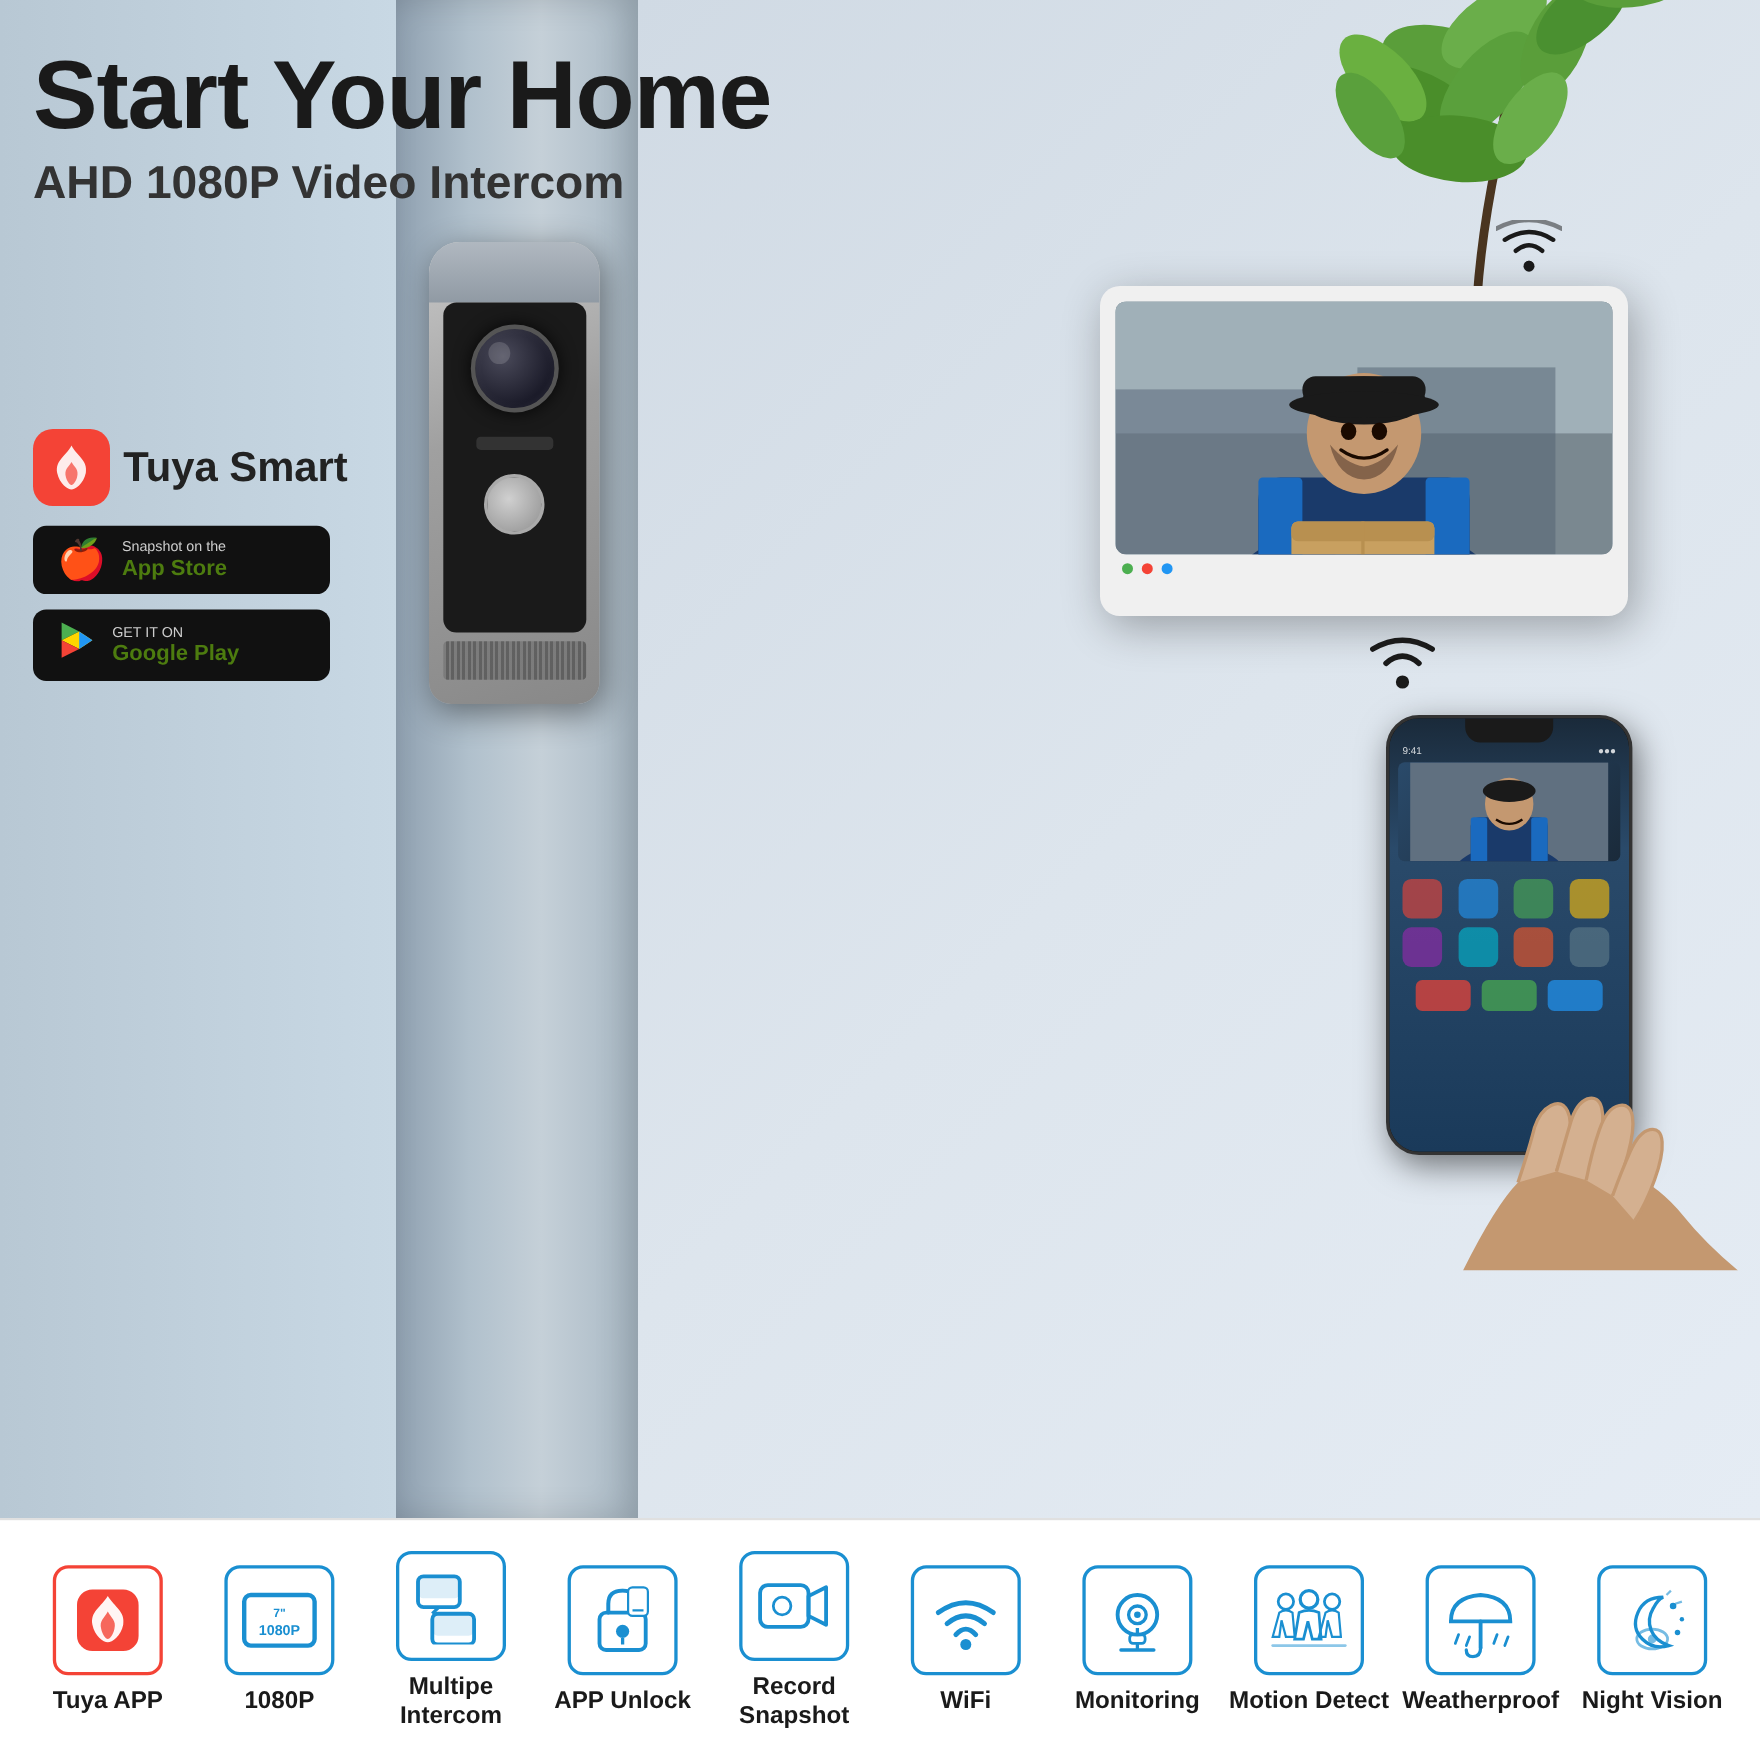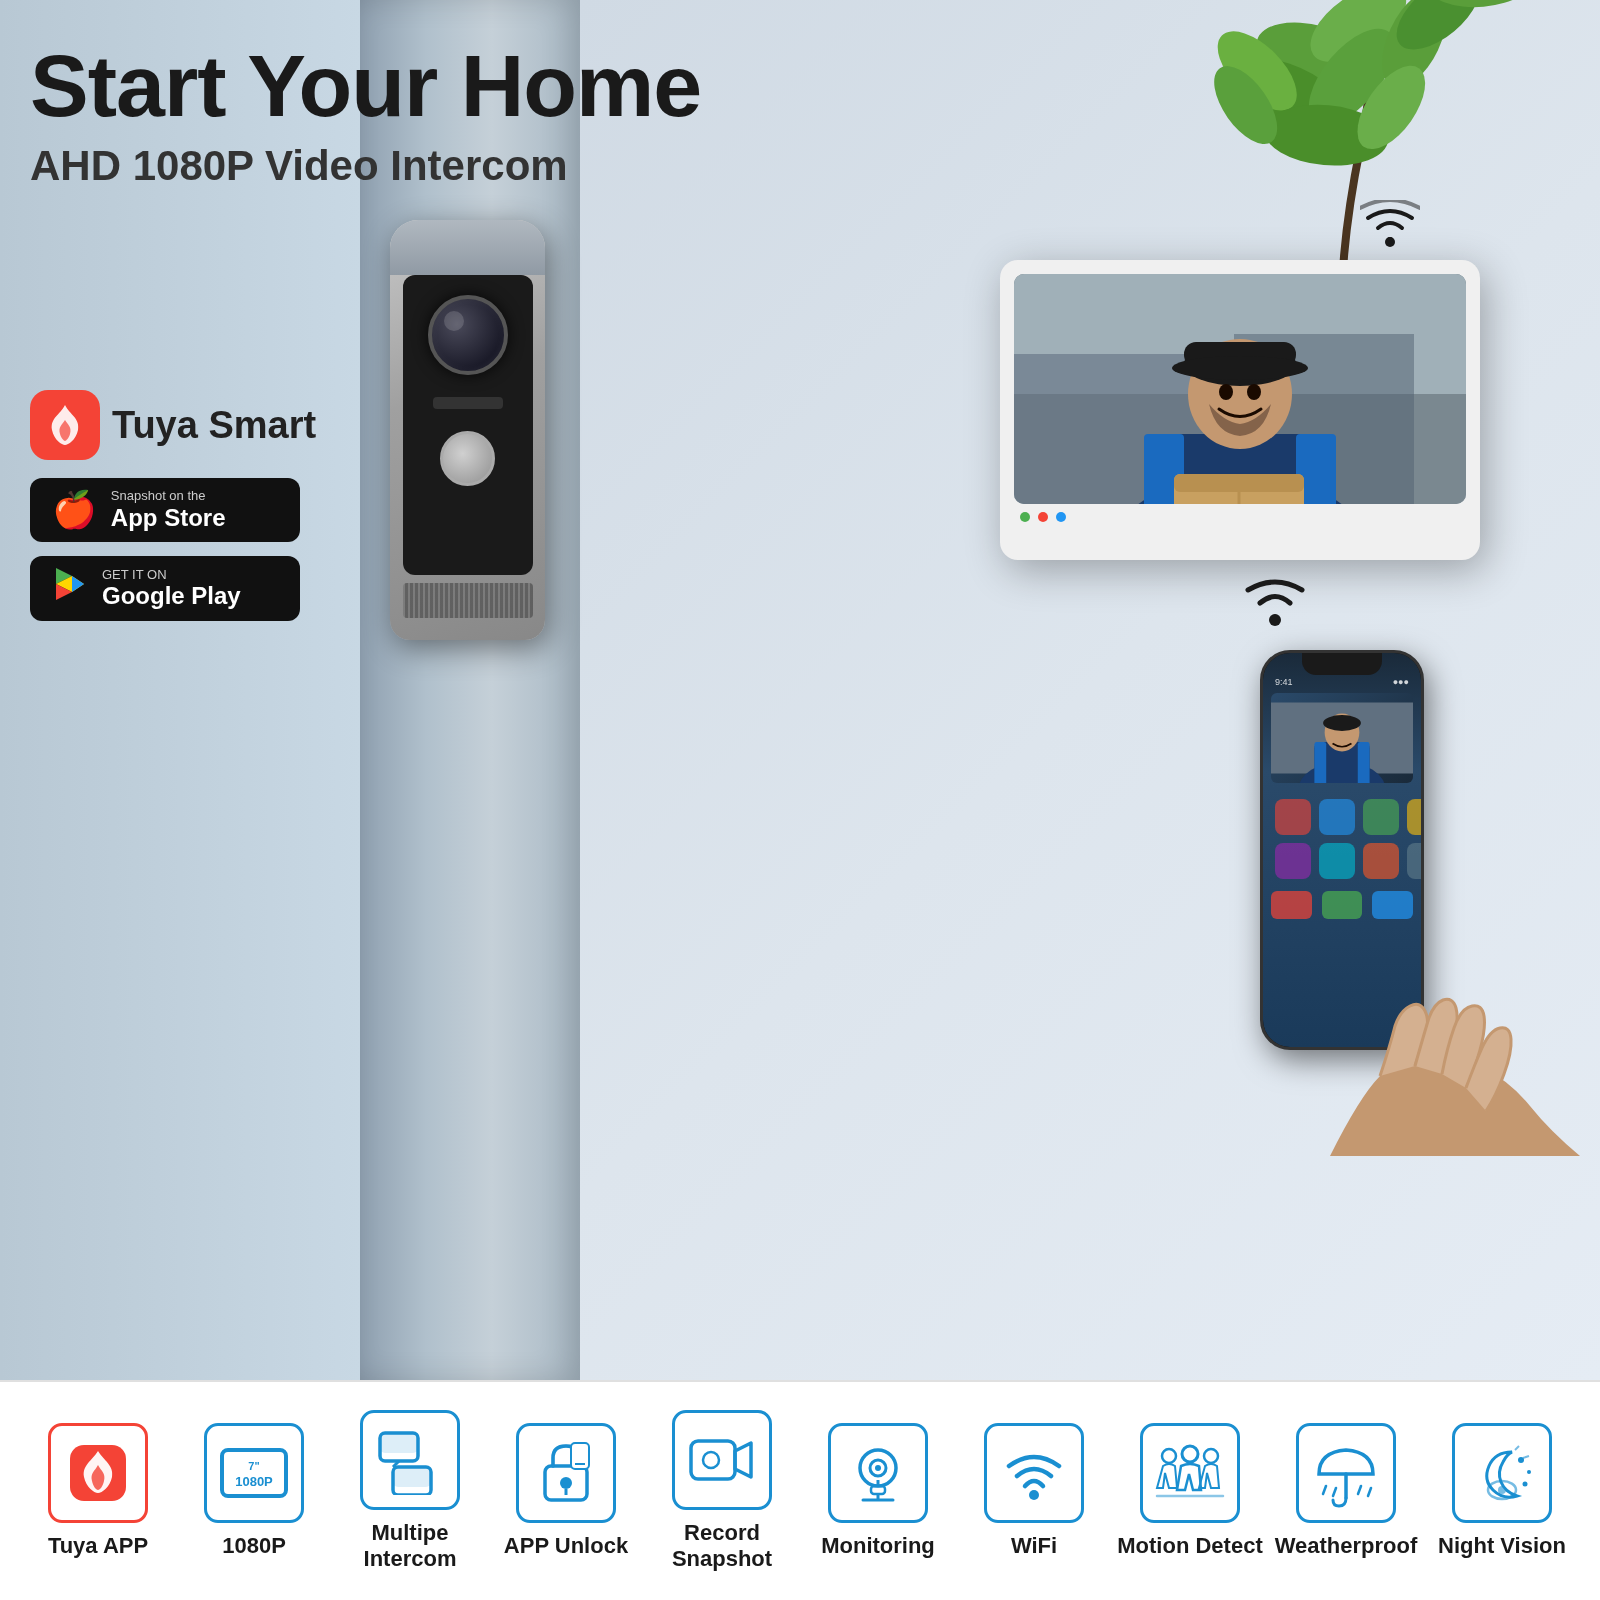--- a/index.html
+++ b/index.html
@@ -118,23 +118,23 @@
     }
     .app-badge-icon {
       font-size: 36px;
     }
     .app-badge-text-small {
       font-size: 13px;
       color: #ccc;
       line-height: 1.2;
     }
     .app-badge-text-large {
-      font-size: 24px;
+      font-size: 20px;
       font-weight: 700;
-      color: #ffffff;
+      color: #4d7c0f;
       line-height: 1.2;
     }
     .google-badge {
       background: #111;
     }
 
     
     .doorbell {
       position: absolute;
       left: 390px;
@@ -253,21 +253,21 @@
     
     .smartphone {
       position: absolute;
       right: 60px;
       bottom: 130px;
       width: 280px;
       height: 500px;
       z-index: 9;
     }
     .phone-body {
-      width: 164px;
+      width: 224px;
       height: 400px;
       background: #1a1a1a;
       border-radius: 30px;
       position: absolute;
       top: 20px;
       left: 20px;
       box-shadow: 5px 10px 30px rgba(0,0,0,0.5);
       overflow: hidden;
       border: 3px solid #333;
     }
@@ -633,48 +633,48 @@
         <polygon points="48,26 64,18 64,52 48,44" stroke="#1a8fd1" stroke-width="3.5" fill="none" stroke-linejoin="round"></polygon>
         <circle cx="24" cy="35" r="8" stroke="#1a8fd1" stroke-width="2.5" fill="none"></circle>
       </svg>
     </div>
     <span class="feature-label">Record<br>Snapshot</span>
   </div>
 
   <div class="feature-item">
     <div class="feature-icon-box">
       <svg width="70" height="70" viewBox="0 0 70 70">
+        <path d="M10 28 Q35 10 60 28" stroke="#1a8fd1" stroke-width="4.5" fill="none" stroke-linecap="round"></path>
+        <path d="M18 38 Q35 24 52 38" stroke="#1a8fd1" stroke-width="4.5" fill="none" stroke-linecap="round"></path>
+        <path d="M26 48 Q35 38 44 48" stroke="#1a8fd1" stroke-width="4.5" fill="none" stroke-linecap="round"></path>
+        <circle cx="35" cy="57" r="5" fill="#1a8fd1"></circle>
+      </svg>
+    </div>
+    <span class="feature-label">WiFi</span>
+  </div>
+
+  <div class="feature-item">
+    <div class="feature-icon-box">
+      <svg width="70" height="70" viewBox="0 0 70 70">
         <circle cx="35" cy="30" r="18" stroke="#1a8fd1" stroke-width="3.5" fill="none"></circle>
         <circle cx="35" cy="30" r="8" stroke="#1a8fd1" stroke-width="3" fill="none"></circle>
         <circle cx="35" cy="30" r="3" fill="#1a8fd1"></circle>
         <rect x="28" y="48" width="14" height="8" rx="3" stroke="#1a8fd1" stroke-width="2.5" fill="none"></rect>
         <line x1="20" y1="62" x2="50" y2="62" stroke="#1a8fd1" stroke-width="3" stroke-linecap="round"></line>
         <line x1="35" y1="48" x2="35" y2="42" stroke="#1a8fd1" stroke-width="3"></line>
 
         <line x1="35" y1="56" x2="35" y2="62" stroke="#1a8fd1" stroke-width="3"></line>
       </svg>
     </div>
     <span class="feature-label">Monitoring</span>
   </div>
 
   <div class="feature-item">
     <div class="feature-icon-box">
       <svg width="70" height="70" viewBox="0 0 70 70">
-        <path d="M10 28 Q35 10 60 28" stroke="#1a8fd1" stroke-width="4.5" fill="none" stroke-linecap="round"></path>
-        <path d="M18 38 Q35 24 52 38" stroke="#1a8fd1" stroke-width="4.5" fill="none" stroke-linecap="round"></path>
-        <path d="M26 48 Q35 38 44 48" stroke="#1a8fd1" stroke-width="4.5" fill="none" stroke-linecap="round"></path>
-        <circle cx="35" cy="57" r="5" fill="#1a8fd1"></circle>
-      </svg>
-    </div>
-    <span class="feature-label">WiFi</span>
-  </div>
-
-  <div class="feature-item">
-    <div class="feature-icon-box">
-      <svg width="70" height="70" viewBox="0 0 70 70">
 
         <circle cx="14" cy="18" r="7" stroke="#1a8fd1" stroke-width="2.5" fill="none"></circle>
         <path d="M8 28 Q14 24 20 28 L22 50 L14 50 L10 35 L8 50 L2 50Z" stroke="#1a8fd1" stroke-width="2" fill="none"></path>
 
         <circle cx="35" cy="16" r="8" stroke="#1a8fd1" stroke-width="3" fill="none"></circle>
         <path d="M26 28 Q35 24 44 28 L46 52 L38 52 L34 36 L30 52 L22 52Z" stroke="#1a8fd1" stroke-width="2.5" fill="none"></path>
 
         <circle cx="56" cy="18" r="7" stroke="#1a8fd1" stroke-width="2.5" fill="none"></circle>
         <path d="M50 28 Q56 24 62 28 L64 50 L56 50 L52 35 L50 50 L44 50Z" stroke="#1a8fd1" stroke-width="2" fill="none"></path>
 

